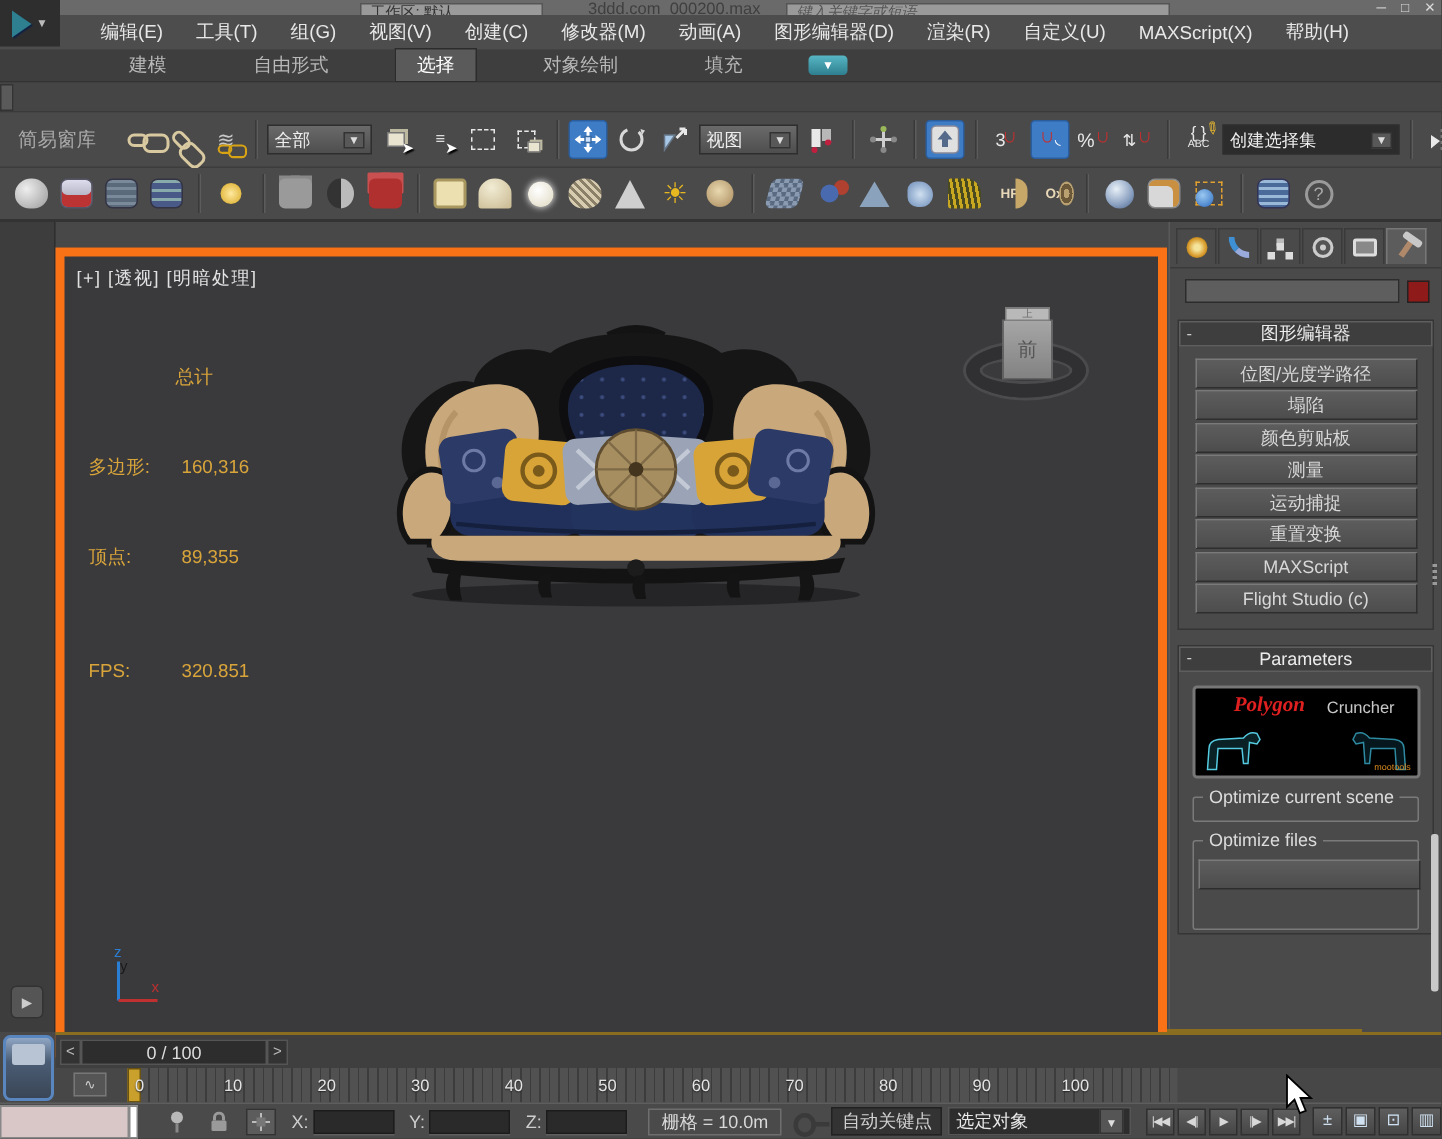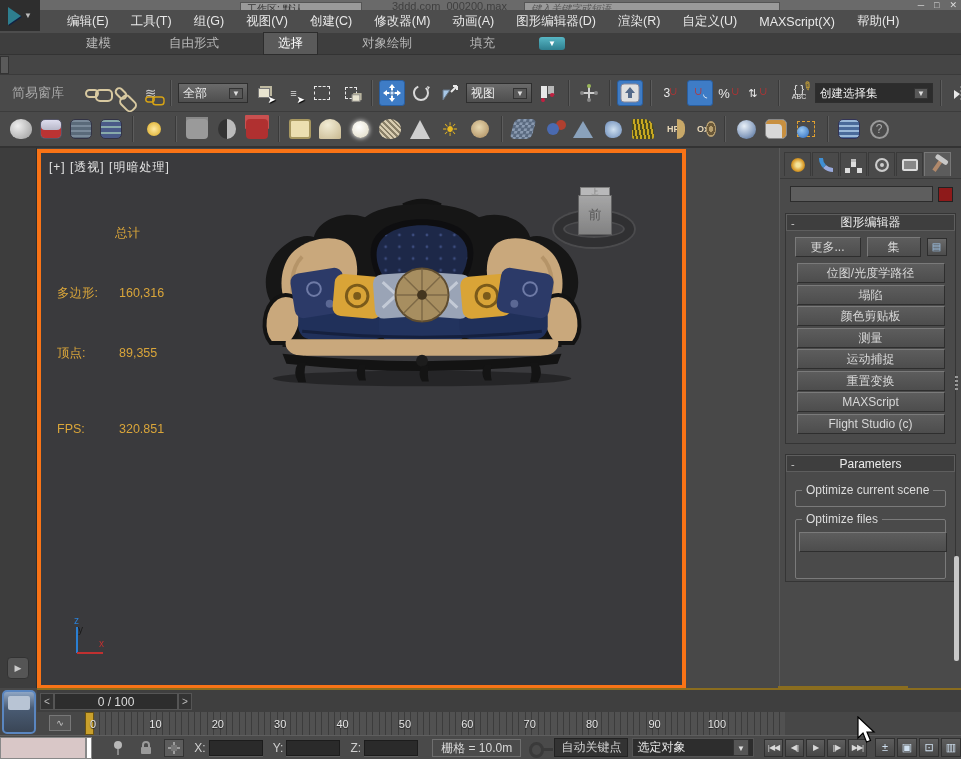--- a/index.html
+++ b/index.html
@@ -56,21 +56,21 @@
   .cube{width:12px;height:10px;background:#e8e4d0;border:1px solid #777;box-shadow:2px -2px 0 #bdb8a0}
   .cursorA{position:absolute;right:1px;bottom:1px;color:#fff;font-size:10px;text-shadow:1px 1px 1px #000}
   .magnet{color:#c03030;font-weight:bold;font-size:14px;transform:rotate(180deg);display:inline-block}
   .sup3{color:#e8e8e8;font-size:12px;margin-right:-2px}
   .blob{width:22px;height:20px;border-radius:5px;flex:0 0 auto}
 
   
   .leftstrip{left:0;top:148px;width:37px;height:540px;background:#3d3d3d;border-right:1px solid #2e2e2e}
   .expandbtn{left:7px;top:657px;width:22px;height:22px;background:#555;border:1px solid #333;border-radius:4px;
              color:#ccc;font-size:9px;display:flex;align-items:center;justify-content:center}
-  .viewport{left:37px;top:149px;width:649px;height:540px;background:#3a3a3d;border:4px solid #f97316;overflow:hidden}
+  .viewport{left:37px;top:165px;width:741px;height:540px;background:#3a3a3d;border:6px solid #f97316;overflow:hidden}
   .vplabel{position:absolute;left:8px;top:6px;color:#cfcfcf;font-size:12px;letter-spacing:1px}
   .vplabel b{font-weight:normal;color:#e2e2e2}
   .stats{position:absolute;left:16px;top:30px;color:#d9a53a;font-size:12.5px;line-height:20px;white-space:pre}
   .stats .total{margin-left:58px}
   .statrow{display:flex}
   .statrow .lab{width:62px}
   .fpsrow{margin-top:16px}
   .viewcube{position:absolute;right:42px;top:34px;width:88px;height:64px;opacity:.85}
   .vc-ring{position:absolute;left:2px;top:24px;width:80px;height:36px;border-radius:50%;border:9px solid #2f2f31;
            box-shadow:0 0 0 2px #4e4e50, inset 0 0 0 2px #4e4e50}
@@ -530,44 +530,52 @@
     <div class="namefield"></div>
     <div class="swatch"></div>
   </div>
 
   <div class="rollout">
     <div class="rhead">
       <span class="minus">-</span>
       <span class="rtitle">图形编辑器</span>
     </div>
     <div class="rbody">
-      <div class="urow">
-        <span class="pbtn small" style="width:66px">更多...</span>
-        <span class="pbtn small" style="width:54px">集</span>
-        <span class="uticon">▤</span>
-      </div>
       <div>
           <span class="pbtn">位图/光度学路径</span>
           <span class="pbtn">塌陷</span>
           <span class="pbtn">颜色剪贴板</span>
           <span class="pbtn">测量</span>
           <span class="pbtn">运动捕捉</span>
           <span class="pbtn">重置变换</span>
           <span class="pbtn">MAXScript</span>
           <span class="pbtn">Flight Studio (c)</span>
         </div>
     </div>
   </div>
 
   <div class="rollout">
     <div class="rhead">
       <span class="minus">-</span>
       <span class="rtitle">Parameters</span>
     </div>
     <div class="rbody" style="padding-bottom:2px">
+      <div class="banner">
+        <span class="w1">Polygon</span>
+        <span class="w2">Cruncher</span>
+        <svg width="148" height="40" style="position:absolute;left:0;top:20px">
+          <g fill="rgba(40,130,150,0.25)" stroke="#54cbe0" stroke-width="1">
+            <path d="M8 34 L9 20 Q9 15 15 14 L32 13 Q36 8 41 10 L43 14 L41 17 L36 16 L35 30 L32 30 L31 20 L15 20 L14 34 L11 34 Z"></path>
+          </g>
+          <g fill="rgba(20,80,100,0.3)" stroke="#2e8aa0" stroke-width="1">
+            <path d="M140 34 L139 20 Q139 15 133 14 L116 13 Q112 8 107 10 L105 14 L107 17 L112 16 L113 30 L116 30 L117 20 L133 20 L134 34 L137 34 Z"></path>
+          </g>
+        </svg>
+        <span class="credit">mootools</span>
+      </div>
 
       <div class="group">
         <span class="gtitle">Optimize current scene</span>
       </div>
 
       <div class="group" style="height:60px">
         <span class="gtitle">Optimize files</span>
         <span class="pbtn"></span>
       </div>
     </div>

